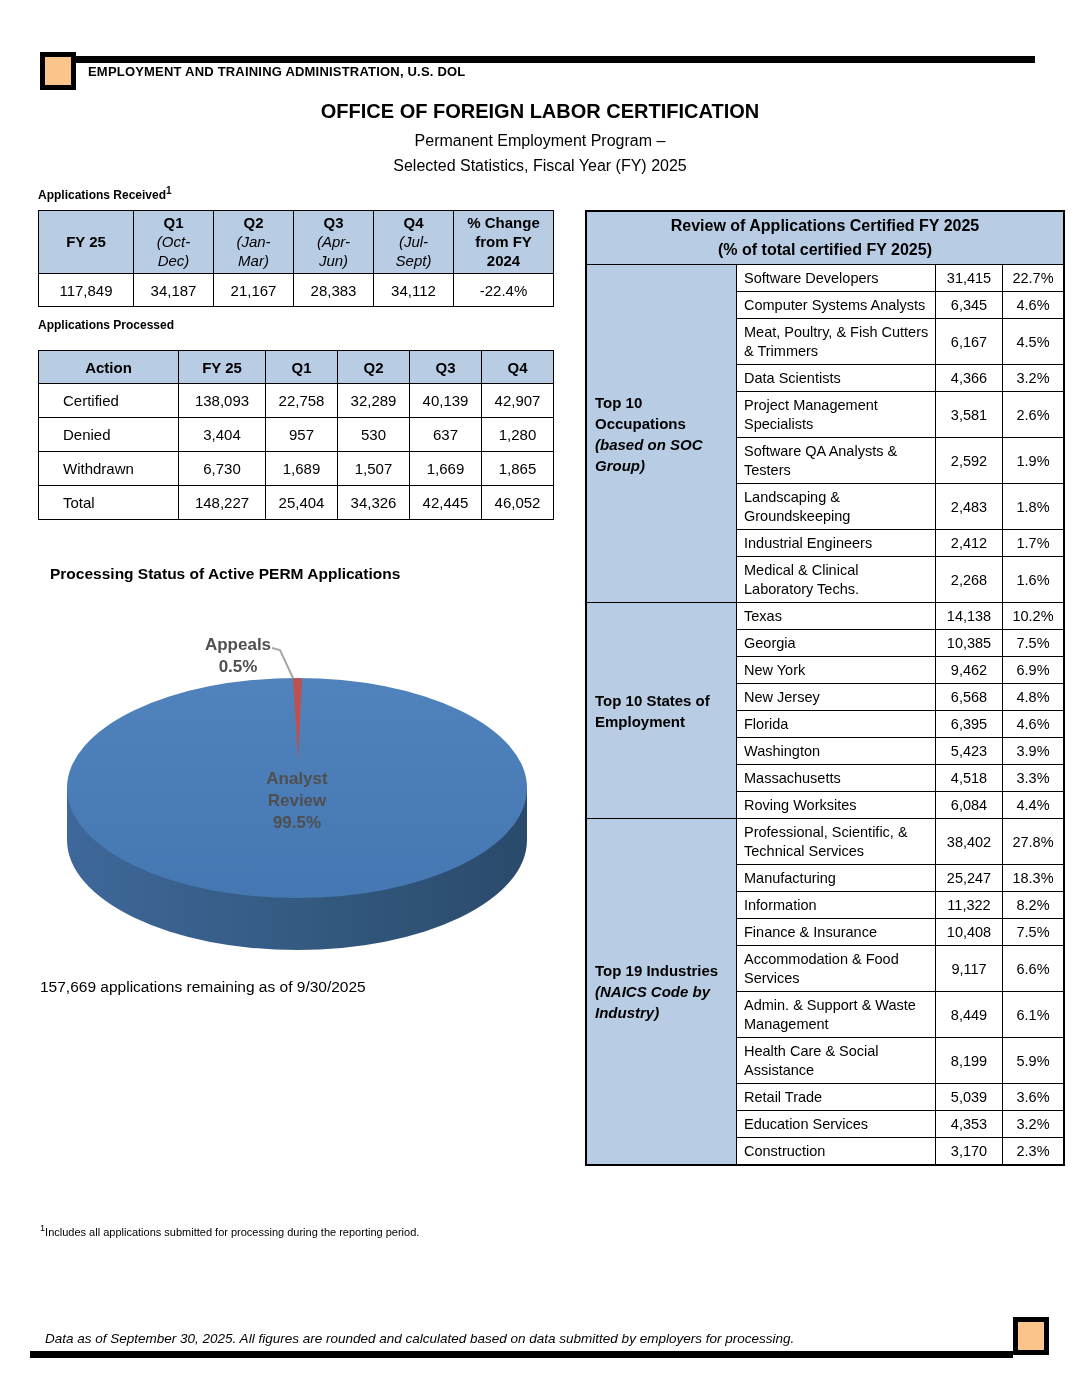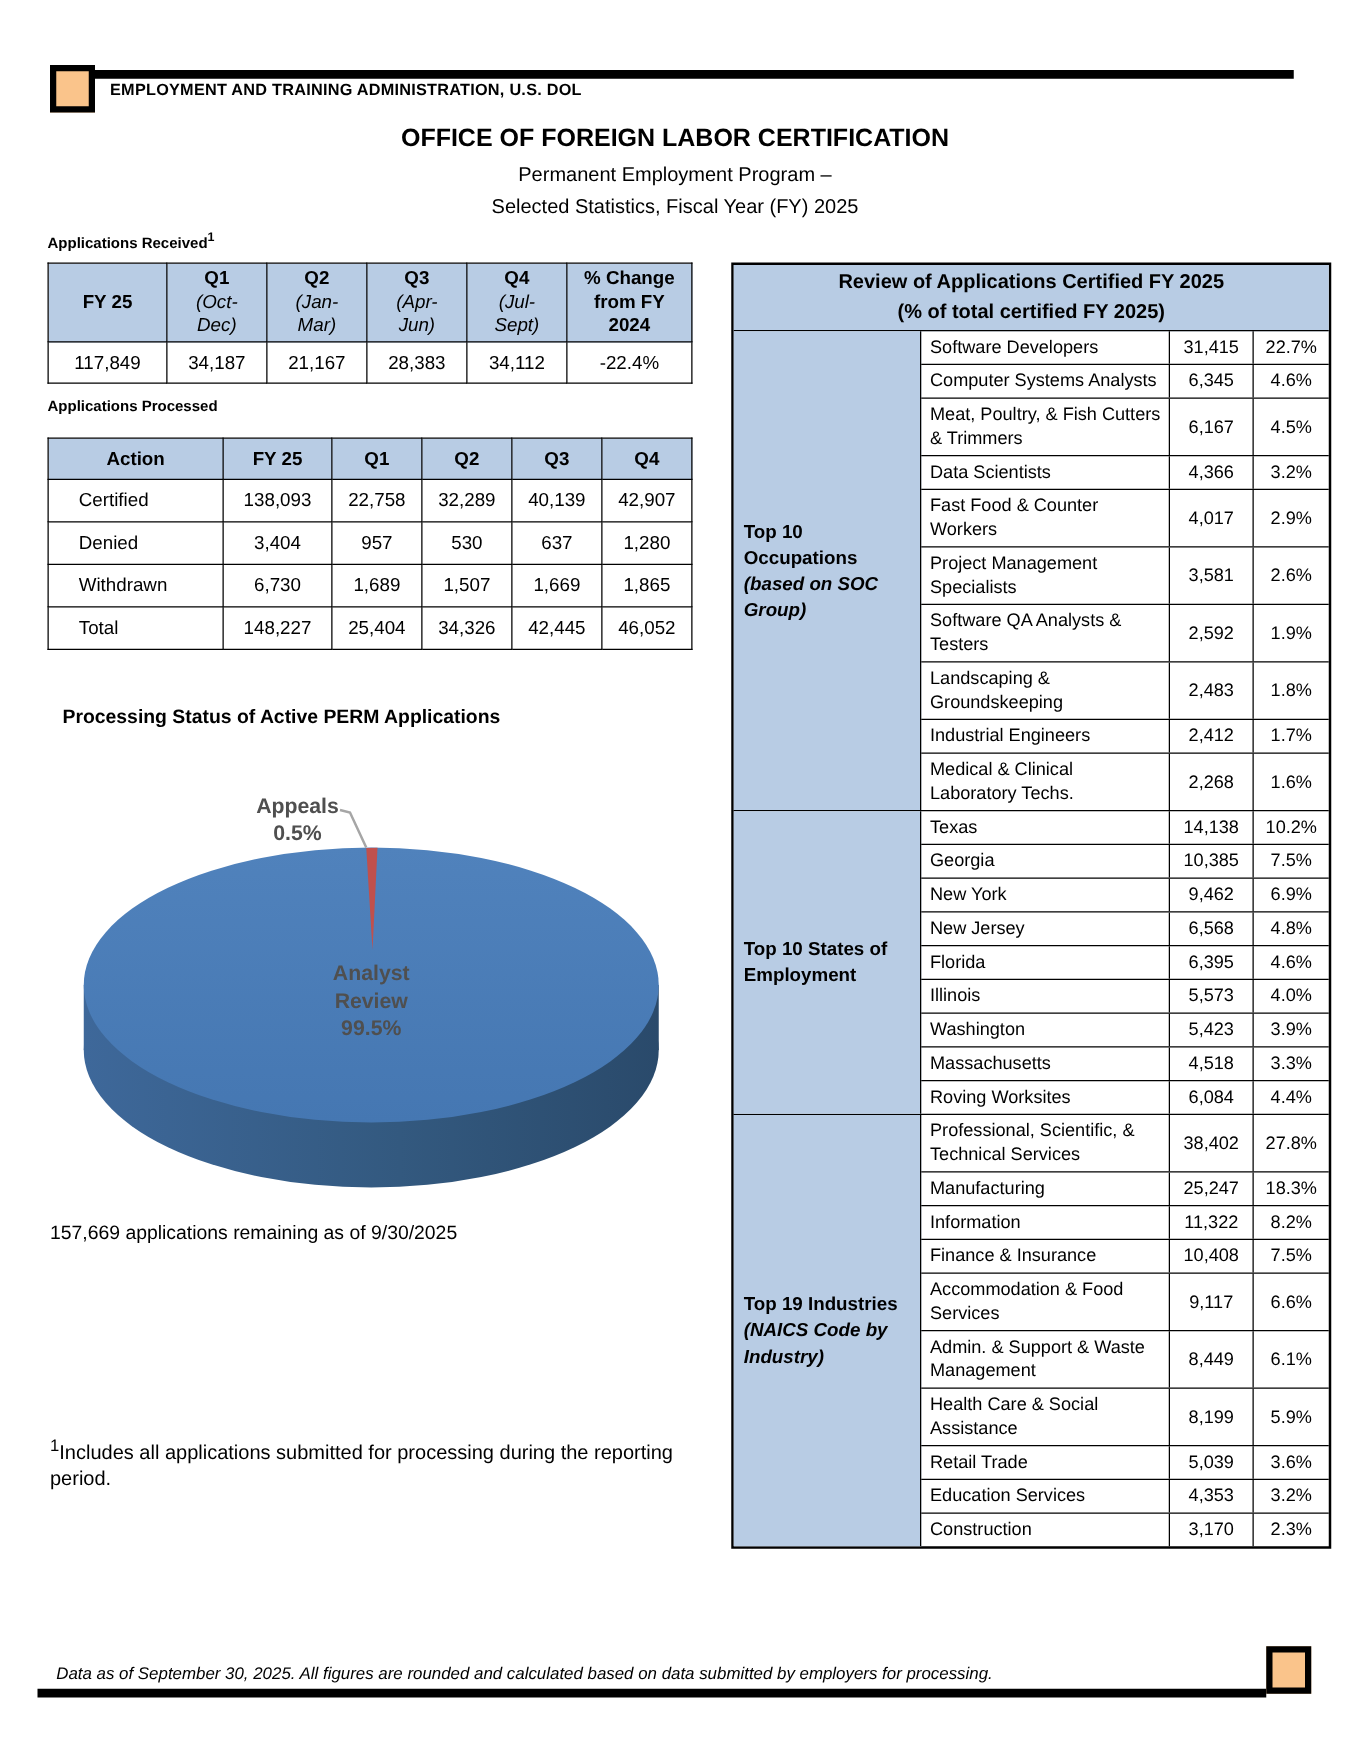--- a/index.html
+++ b/index.html
@@ -38,21 +38,21 @@
 
   
   #pie-title { position:absolute; left:50px; top:565px; font-size:15.5px; font-weight:bold; }
   #pie-wrap  { position:absolute; left:30px; top:612px; width:540px; height:350px; }
   #pie-wrap svg { position:absolute; left:0; top:0; }
   .pie-lbl { position:absolute; font-weight:bold; color:#4F4F4F; font-size:17px; line-height:22px; text-align:center; }
   #lbl-appeals { left:148px; top:22px; width:120px; }
   #lbl-analyst { left:207px; top:156px; width:120px; }
 
   #remaining-note { position:absolute; left:40px; top:978px; font-size:15.5px; }
-  #footnote { position:absolute; left:40px; top:1146px; width:525px; font-size:16px; line-height:21px; }
+  #footnote { position:absolute; left:40px; top:1218px; width:525px; font-size:11px; line-height:21px; }
 
   
   #review { position:absolute; left:585px; top:210px; width:480px; border:2px solid #000000; box-sizing:border-box; }
   #review .rv-header { background:#B8CCE4; text-align:center; font-weight:bold; font-size:16px; line-height:24px; padding:2px 0; border-bottom:1.5px solid #000; }
   .rv-section { display:flex; border-bottom:1.5px solid #000; }
   .rv-section:last-child { border-bottom:none; }
   .rv-cat { width:150px; min-width:150px; background:#B8CCE4; border-right:1.5px solid #000; display:flex; flex-direction:column; justify-content:center; padding:4px 4px 4px 8px; box-sizing:border-box; font-size:15px; font-weight:bold; line-height:21px; }
   .rv-cat .note { font-style:italic; }
   .rv-rows { flex:1; display:flex; flex-direction:column; }
   .rv-row { display:flex; border-bottom:1px solid #000; align-items:stretch; }
@@ -267,25 +267,20 @@
             <div class="rv-num">6,167</div>
             <div class="rv-pct">4.5%</div>
           </div>
 
           <div class="rv-row">
             <div class="rv-name">Data Scientists</div>
             <div class="rv-num">4,366</div>
             <div class="rv-pct">3.2%</div>
           </div>
 
-          <div class="rv-row">
-            <div class="rv-name">Fast Food &amp; Counter Workers</div>
-            <div class="rv-num">4,017</div>
-            <div class="rv-pct">2.9%</div>
-          </div>
 
           <div class="rv-row">
             <div class="rv-name">Project Management Specialists</div>
             <div class="rv-num">3,581</div>
             <div class="rv-pct">2.6%</div>
           </div>
 
           <div class="rv-row">
             <div class="rv-name">Software QA Analysts &amp; Testers</div>
             <div class="rv-num">2,592</div>
@@ -342,25 +337,20 @@
             <div class="rv-num">6,568</div>
             <div class="rv-pct">4.8%</div>
           </div>
 
           <div class="rv-row">
             <div class="rv-name">Florida</div>
             <div class="rv-num">6,395</div>
             <div class="rv-pct">4.6%</div>
           </div>
 
-          <div class="rv-row">
-            <div class="rv-name">Illinois</div>
-            <div class="rv-num">5,573</div>
-            <div class="rv-pct">4.0%</div>
-          </div>
 
           <div class="rv-row">
             <div class="rv-name">Washington</div>
             <div class="rv-num">5,423</div>
             <div class="rv-pct">3.9%</div>
           </div>
 
           <div class="rv-row">
             <div class="rv-name">Massachusetts</div>
             <div class="rv-num">4,518</div>

